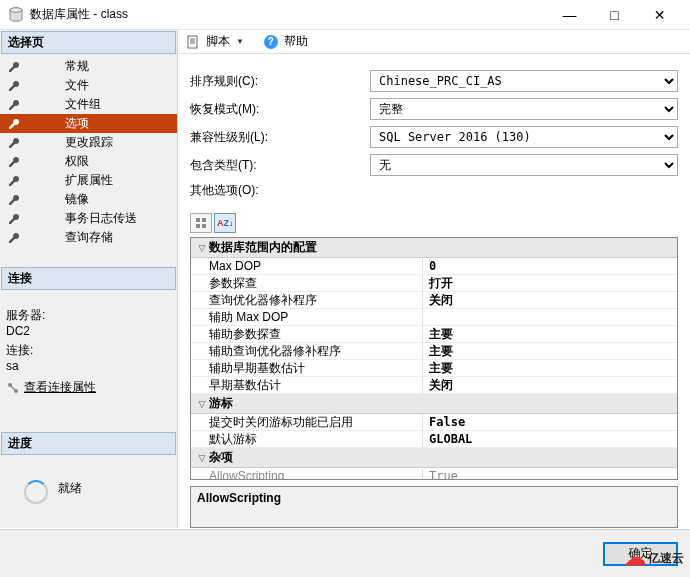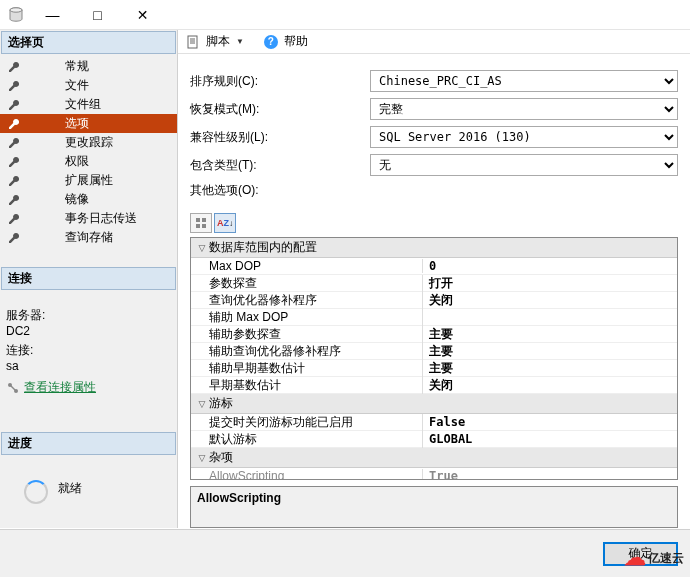--- a/index.html
+++ b/index.html
@@ -15,64 +15,65 @@
 .nav-list { padding: 2px 0; }
 .nav-item { display: flex; align-items: center; padding: 1px 6px; cursor: pointer; gap: 41px; }
 .nav-item.selected { background: #c2410c; color: #fff; }
 .nav-item .wrench { width: 14px; height: 14px; margin-right: 4px; color: #555; }
 .nav-item.selected .wrench { color: #fff; }
 .conn-section { margin-top: 8px; padding: 4px 6px; flex: 0 0 auto; }
 .conn-section .label { color: #000; margin-top: 4px; }
 .conn-section .value { color: #000; margin-bottom: 2px; }
 .conn-link { display: flex; align-items: center; margin-top: 6px; }
 .conn-link .icon { width: 14px; height: 14px; margin-right: 4px; color: #555; }
-.conn-link a { color: #15803d; text-decoration: underline; cursor: pointer; }
+.conn-link a { color: #000000; text-decoration: underline; cursor: pointer; }
 .progress-section { margin-top: auto; }
 .progress-body { padding: 24px; display: flex; align-items: flex-start; }
 .spinner { width: 24px; height: 24px; border: 2px solid #ccc; border-top-color: #3399ff; border-radius: 50%; margin-right: 10px; }
 .content { flex: 1; display: flex; flex-direction: column; background: #fff; }
 .toolbar { height: 26px; border-bottom: 1px solid #e0e0e0; display: flex; align-items: center; padding: 0 8px; gap: 6px; }
 .toolbar .script-icon { width: 14px; height: 14px; }
 .toolbar .dropdown-arrow { font-size: 8px; color: #333; }
 .toolbar .help-icon { width: 14px; height: 14px; background: #3399ff; color: #fff; border-radius: 50%; display: inline-flex; align-items: center; justify-content: center; font-size: 10px; font-weight: bold; }
 .form-area { padding: 16px 12px 8px 12px; }
 .form-row { display: flex; align-items: center; margin-bottom: 6px; }
 .form-row .lbl { width: 180px; color: #000; }
 .form-row select { flex: 1; height: 22px; border: 1px solid #aaa; background: #fff; padding: 0 4px; font-family: monospace, "SimSun"; }
 .sort-bar { display: flex; gap: 2px; padding: 0 12px 4px 12px; }
 .sort-btn { width: 22px; height: 20px; border: 1px solid #aaa; background: #f5f5f5; display: flex; align-items: center; justify-content: center; font-size: 10px; }
 .sort-btn.active { background: #e0eaf5; border-color: #6699cc; }
 .grid-wrap { margin: 0 12px; border: 1px solid #888; height: 258px; overflow-y: auto; overflow-x: hidden; font-family: "SimSun", monospace; }
 .grid-cat { background: #e8e8e8; border-bottom: 1px solid #ccc; padding: 1px 4px; display: flex; align-items: center; }
 .grid-cat .arrow { width: 14px; text-align: center; font-size: 9px; color: #555; }
-.grid-cat .cat-label { font-weight: normal; }
+.grid-cat .cat-label { font-weight: bold; }
 .grid-row { display: flex; border-bottom: 1px solid #eee; height: 17px; align-items: center; }
 .grid-row.readonly { color: #888; }
 .grid-row .key { width: 232px; padding-left: 18px; border-right: 1px solid #ddd; overflow: hidden; white-space: nowrap; }
 .grid-row .val { flex: 1; padding-left: 6px; font-weight: bold; font-family: monospace, "SimSun"; }
-.grid-row.readonly .val { font-weight: bold; }
+.grid-row.readonly .val { font-weight: normal; }
 .desc-box { margin: 6px 12px 0 12px; border: 1px solid #888; height: 44px; padding: 4px 6px; font-family: monospace, "SimSun"; font-weight: bold; background: #f0f0f0; }
 .footer { height: 48px; border-top: 1px solid #d0d0d0; display: flex; align-items: center; justify-content: flex-end; padding: 0 12px; gap: 8px; position: absolute; bottom: 0; left: 0; right: 0; background: #f0f0f0; }
 .footer button { width: 75px; height: 24px; border: 1px solid #888; background: #e0e0e0; cursor: pointer; }
 .footer button.primary { border: 2px solid #0078d7; }
 .watermark { position: absolute; right: 6px; bottom: 6px; display: flex; align-items: center; font-weight: bold; font-size: 18px; color: #222; }
 .watermark .cloud { color: #e33; margin-right: 2px; font-size: 22px; }
 svg { display: block; }
 </style>
 </head>
 <body>
 
 <div class="titlebar">
   <span class="db-icon">
     <svg viewBox="0 0 16 16">
         <ellipse cx="8" cy="3" rx="6" ry="2.2" fill="#ddd" stroke="#888"></ellipse>
         <path d="M2 3v9c0 1.2 2.7 2.2 6 2.2s6-1 6-2.2V3" fill="#ddd" stroke="#888"></path>
         <ellipse cx="8" cy="3" rx="6" ry="2.2" fill="#eee" stroke="#888"></ellipse>
       </svg>
   </span>
+  <span class="title">数据库属性 - class</span>
   <div class="win-controls">
     <div class="win-btn">—</div>
     <div class="win-btn">□</div>
     <div class="win-btn">✕</div>
   </div>
 </div>
 
 <div class="main">
 
   <div class="sidebar">

